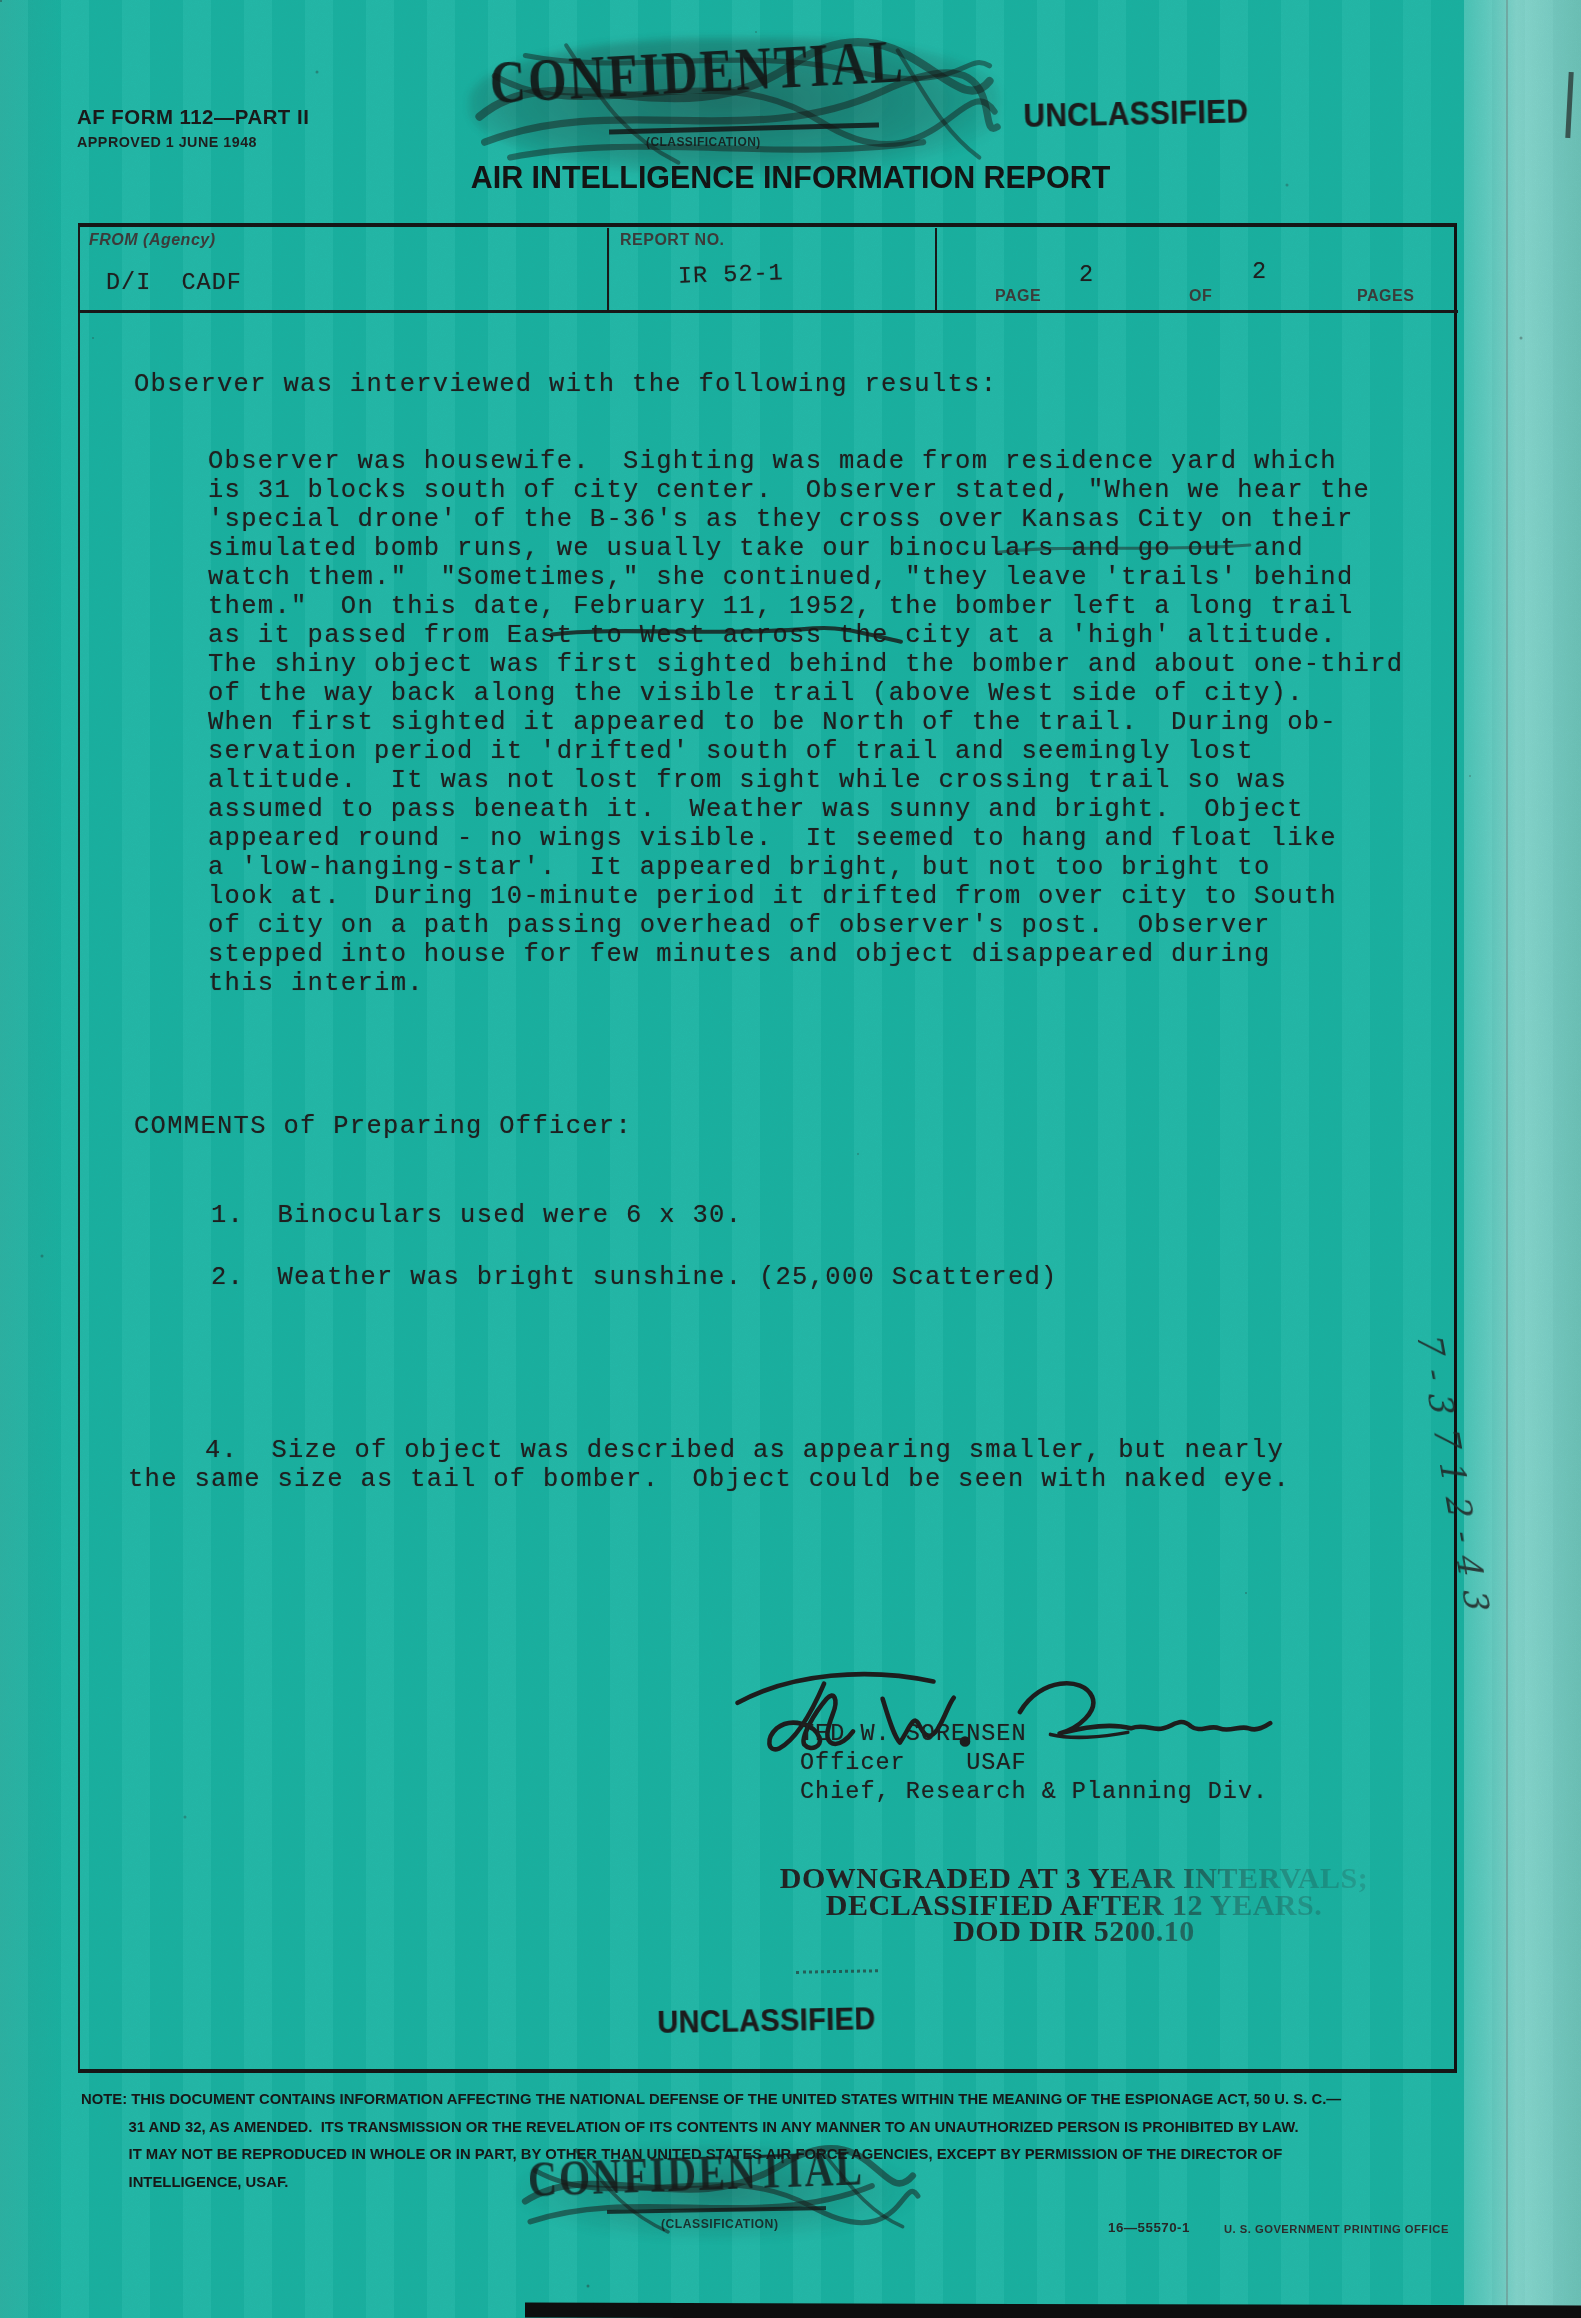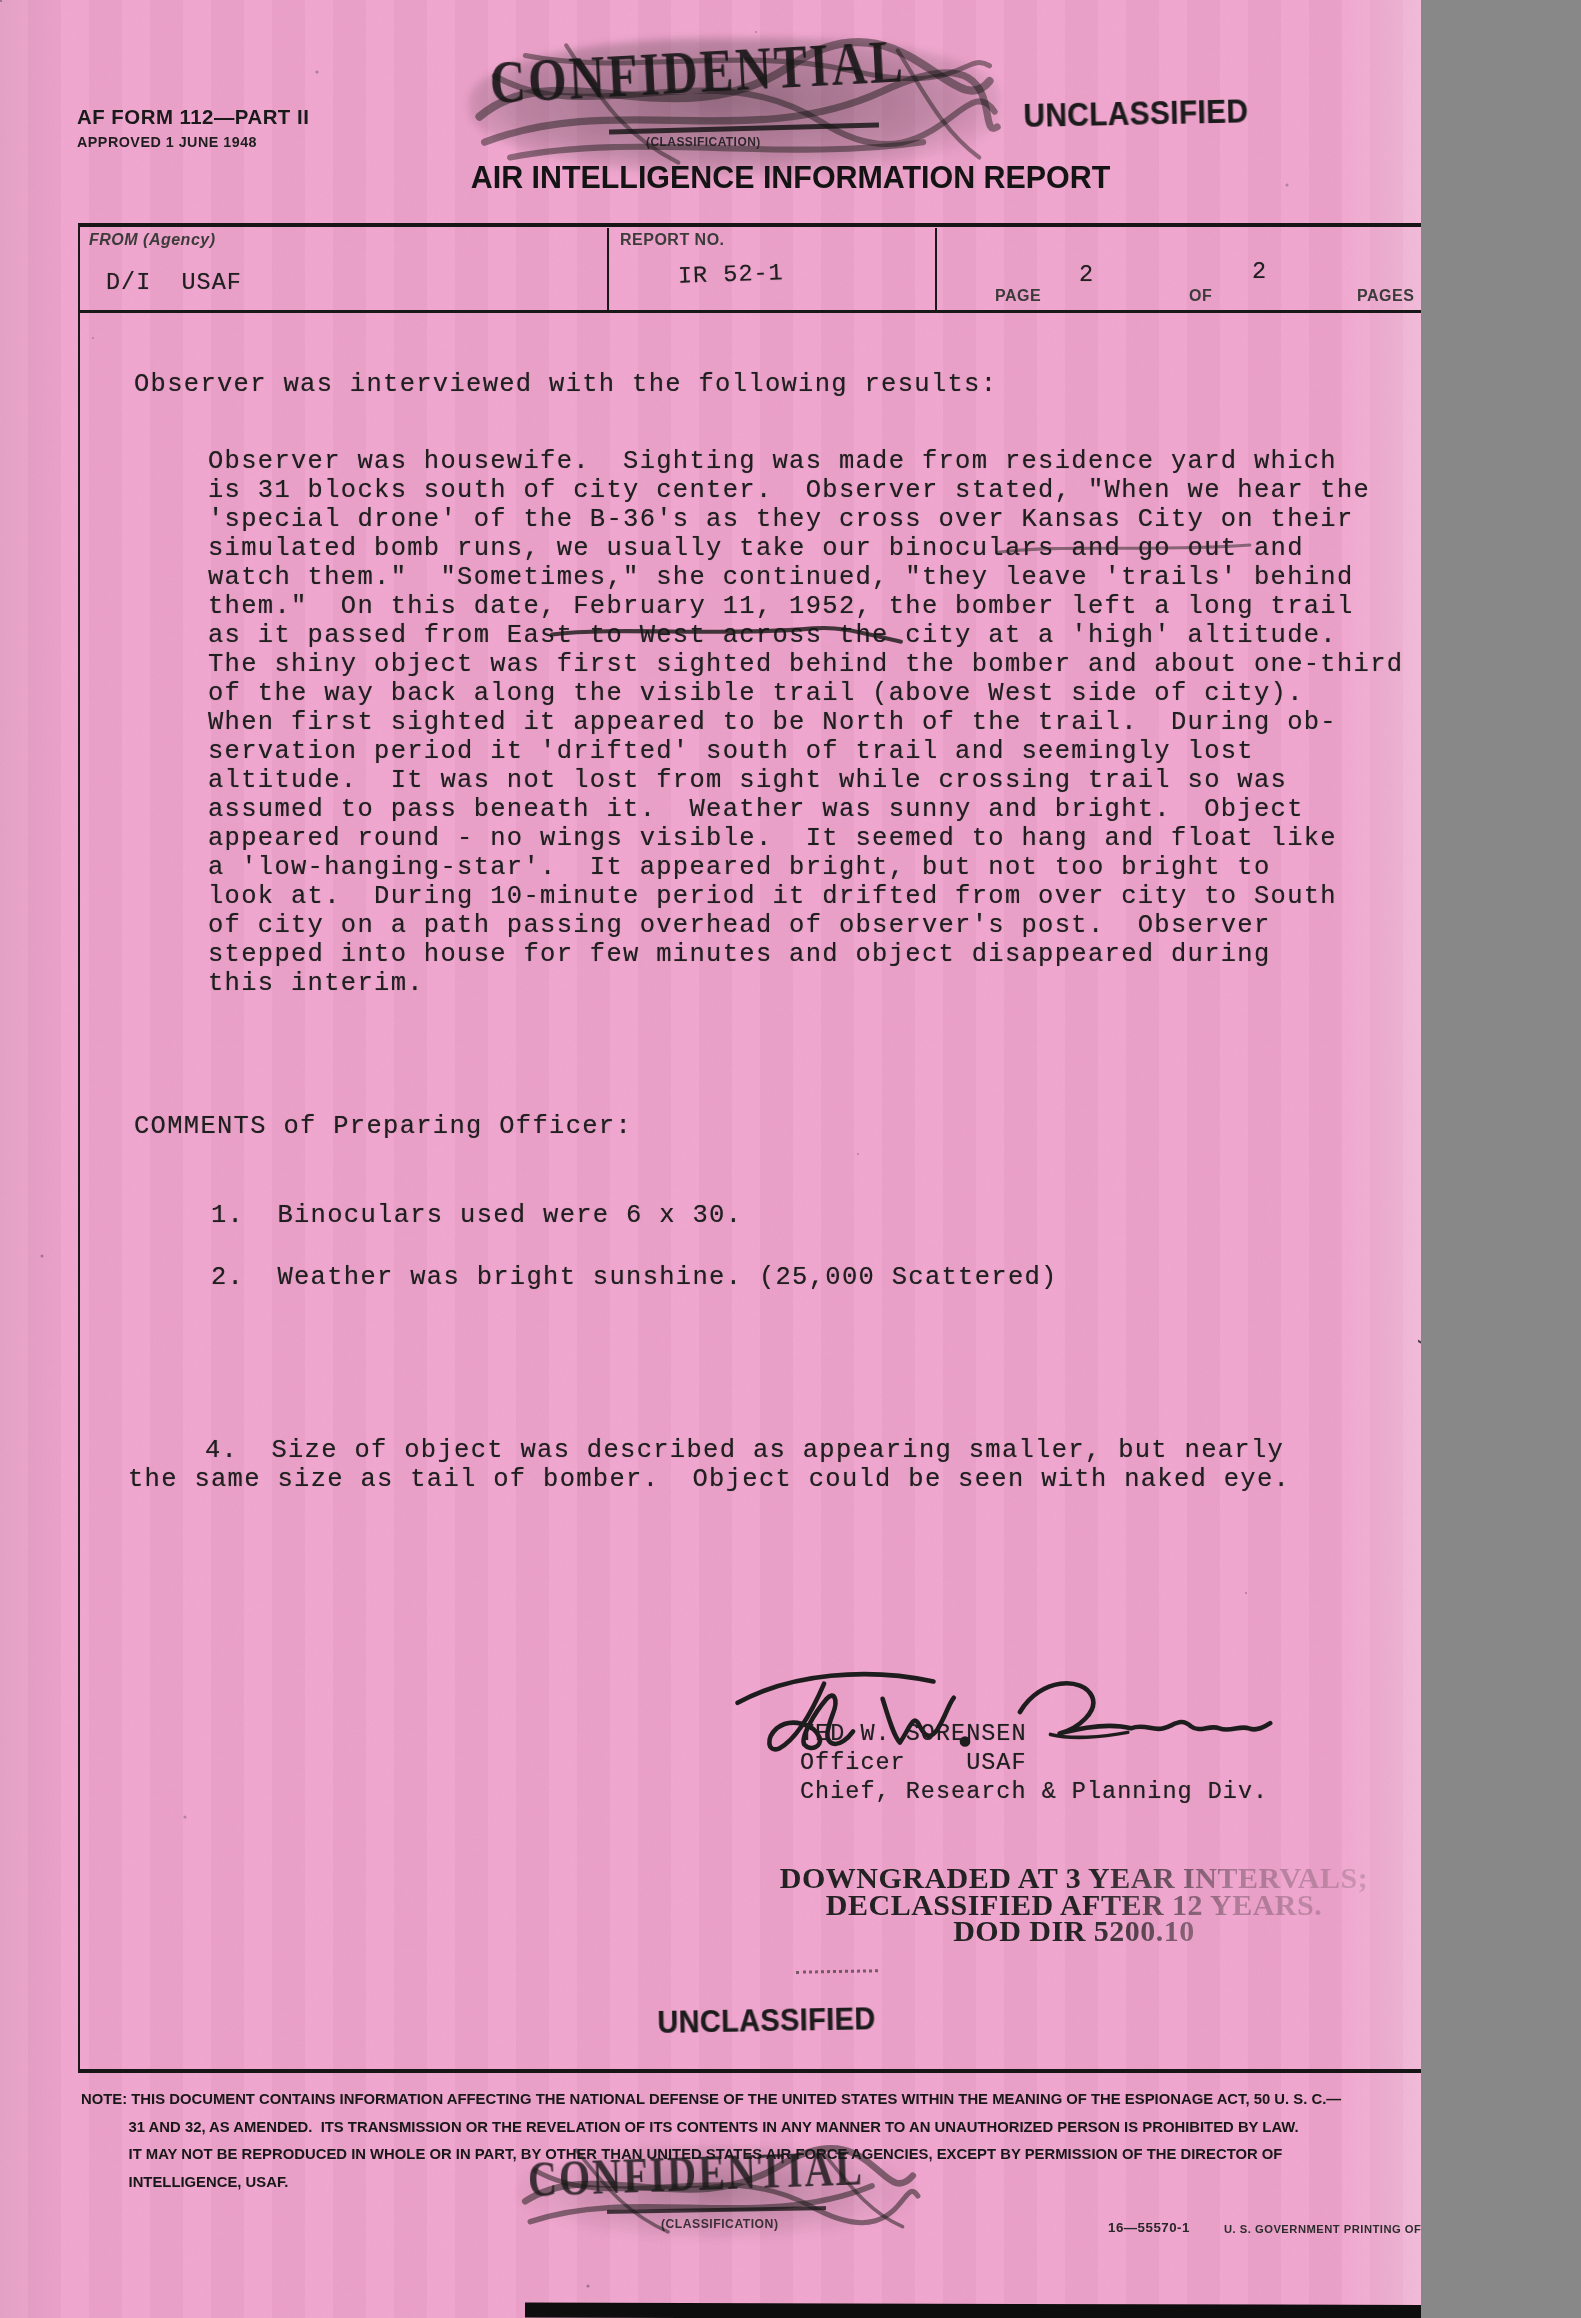--- a/index.html
+++ b/index.html
@@ -1,16 +1,16 @@
 <!DOCTYPE html>
 <html style="font-size:8.2px"><head>
 <meta charset="utf-8">
 <style>
   html,body{margin:0;padding:0;background:#888;}
-  .page{position:relative;width:1421px;height:2319px;background:#f9a8d4;overflow:hidden;
+  .page{position:relative;width:1581px;height:2319px;background:#14b8a6;overflow:hidden;
         font-family:"Liberation Sans",sans-serif;}
   .abs{position:absolute;}
   .noi{position:absolute;inset:0;opacity:.06;pointer-events:none;}
   .streaks{position:absolute;inset:0;pointer-events:none;
     background:
       linear-gradient(90deg, rgba(120,118,115,.10), rgba(255,255,255,0) 4%),
       linear-gradient(270deg, rgba(255,255,255,.25), rgba(255,255,255,0) 6%),
       repeating-linear-gradient(90deg, rgba(255,255,255,.05) 0 28px, rgba(70,70,68,.035) 28px 61px);}
   .crease{position:absolute;left:1506px;top:0;width:1.5px;height:100%;background:rgba(110,110,106,.35);}
   .lightstrip{position:absolute;left:1464px;top:0;width:117px;height:100%;
@@ -117,21 +117,21 @@
   <div class="abs unc unc-top">UNCLASSIFIED</div>
 
   <div class="abs title">AIR INTELLIGENCE INFORMATION REPORT</div>
 
   <div class="abs frame"></div>
   <div class="abs hrule"></div>
   <div class="abs vdiv" style="left:607px"></div>
   <div class="abs vdiv" style="left:935px"></div>
 
   <div class="abs lbl" style="left:89px;top:231px;font-style:italic">FROM (Agency)</div>
-  <div class="abs mono-sm" style="left:106px;top:269px">D/I  USAF</div>
+  <div class="abs mono-sm" style="left:106px;top:269px">D/I  CADF</div>
   <div class="abs lbl" style="left:620px;top:231px">REPORT NO.</div>
   <div class="abs mono-sm" style="left:678px;top:261px;transform:rotate(-2deg)">IR 52-1</div>
   <div class="abs lbl" style="left:995px;top:287px">PAGE</div>
   <div class="abs mono-sm" style="left:1079px;top:261px">2</div>
   <div class="abs lbl" style="left:1189px;top:287px">OF</div>
   <div class="abs mono-sm" style="left:1252px;top:258px">2</div>
   <div class="abs lbl" style="left:1357px;top:287px">PAGES</div>
 
   <div class="abs mono" style="left:134px;top:370px">Observer was interviewed with the following results:</div>
   <div class="abs mono" style="left:208px;top:447px;width:1235px">Observer was housewife.  Sighting was made from residence yard which

